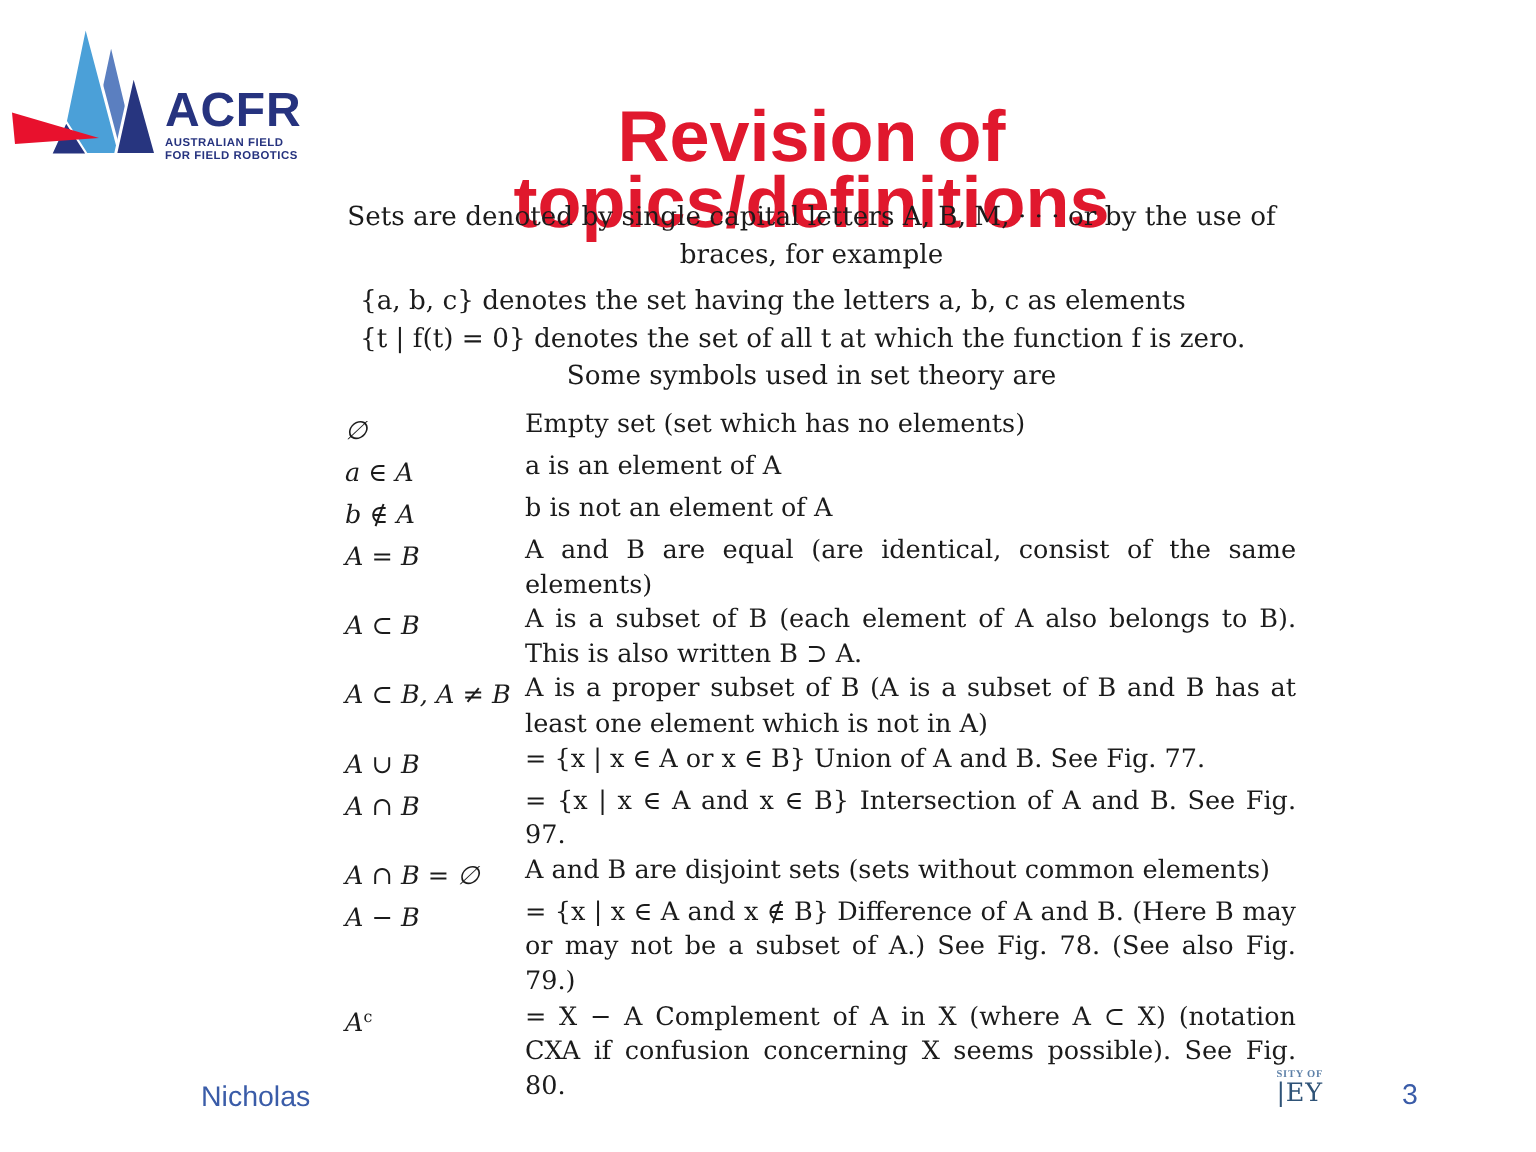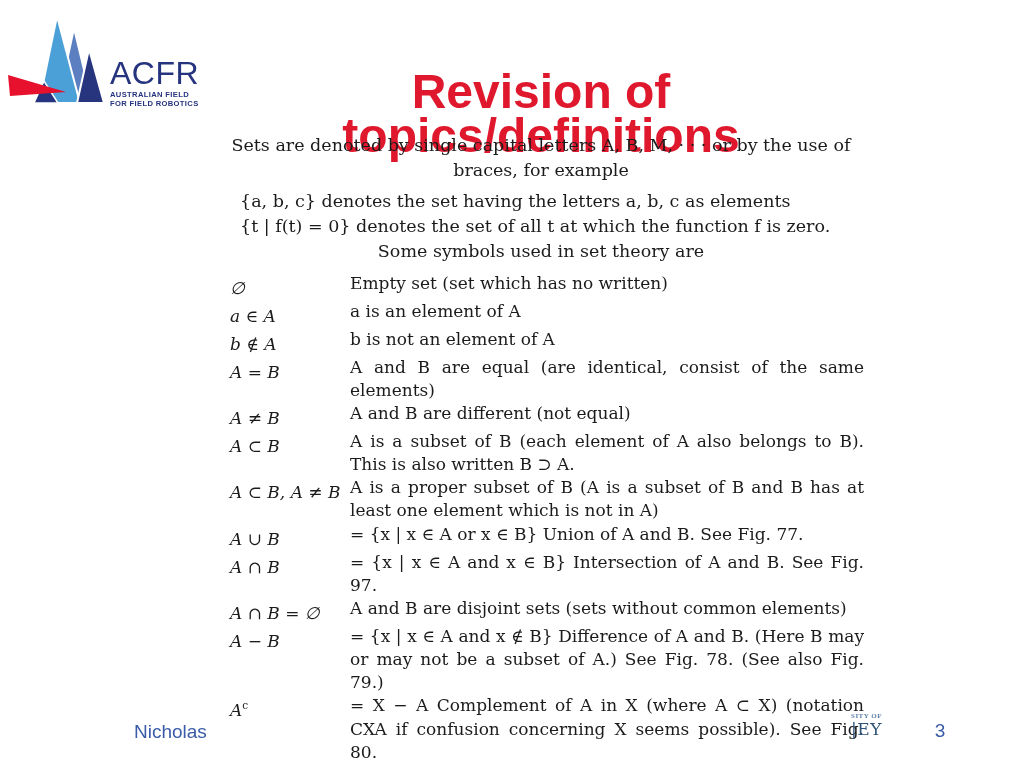--- a/index.html
+++ b/index.html
@@ -10,21 +10,21 @@
     background: #ffffff;
     overflow: hidden;
     font-family: "Liberation Sans", sans-serif;
   }
 
   
   .acfr-logo { position: absolute; left: 8px; top: 6px; width: 200px; height: 115px; }
   .acfr-mark { position: absolute; left: 0; top: 2px; }
   .acfr-text { position: absolute; left: 102px; top: 50px; }
   .acfr-acronym {
-    font-size: 32px; font-weight: normal; color: var(--navy);
+    font-size: 32px; font-weight: bold; color: var(--navy);
     letter-spacing: 0.5px; line-height: 34px;
   }
   .acfr-sub {
     font-size: 7.6px; font-weight: bold; color: var(--navy);
     letter-spacing: 0.35px; line-height: 9px;
   }
 
   
   .title {
     position: absolute; left: 218px; top: 70px; width: 646px; margin: 0;
@@ -94,42 +94,38 @@
   <div class="scan">
     <p class="intro">Sets are denoted by single capital letters A, B, M, · · · or by the use of braces, for example</p>
     <div class="examples">
       <div class="example-line">{a, b, c} denotes the set having the letters a, b, c as elements</div>
       <div class="example-line">{t | f(t) = 0} denotes the set of all t at which the function f is zero.</div>
     </div>
     <p class="leadout">Some symbols used in set theory are</p>
     <div class="defs">
   <div class="def-row">
     <div class="def-sym"><span>∅</span><sup></sup></div>
-    <div class="def-desc">Empty set (set which has no written)</div>
+    <div class="def-desc">Empty set (set which has no elements)</div>
   </div>
 
   <div class="def-row">
     <div class="def-sym"><span>a ∈ A</span><sup></sup></div>
     <div class="def-desc">a is an element of A</div>
   </div>
 
   <div class="def-row">
     <div class="def-sym"><span>b ∉ A</span><sup></sup></div>
     <div class="def-desc">b is not an element of A</div>
   </div>
 
   <div class="def-row">
     <div class="def-sym"><span>A = B</span><sup></sup></div>
     <div class="def-desc">A and B are equal (are identical, consist of the same elements)</div>
   </div>
 
-  <div class="def-row">
-    <div class="def-sym"><span>A ≠ B</span><sup></sup></div>
-    <div class="def-desc">A and B are different (not equal)</div>
-  </div>
 
   <div class="def-row">
     <div class="def-sym"><span>A ⊂ B</span><sup></sup></div>
     <div class="def-desc">A is a subset of B (each element of A also belongs to B). This is also written B ⊃ A.</div>
   </div>
 
   <div class="def-row">
     <div class="def-sym"><span>A ⊂ B, A ≠ B</span><sup></sup></div>
     <div class="def-desc">A is a proper subset of B (A is a subset of B and B has at least one element which is not in A)</div>
   </div>

